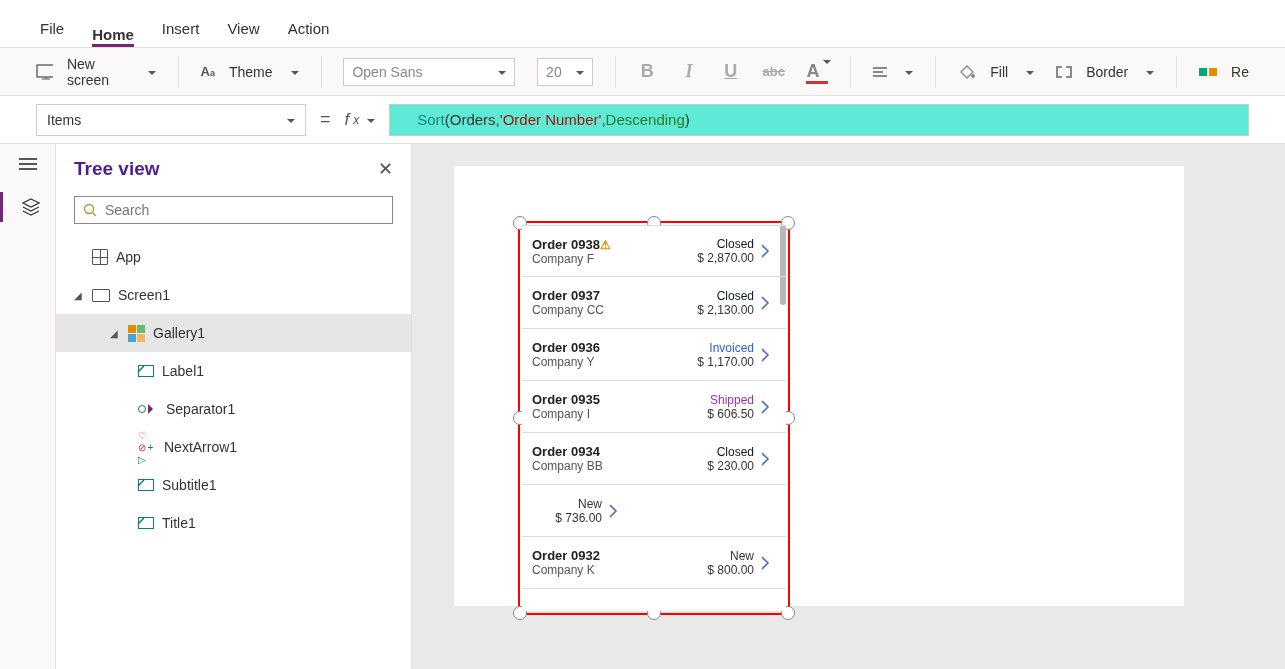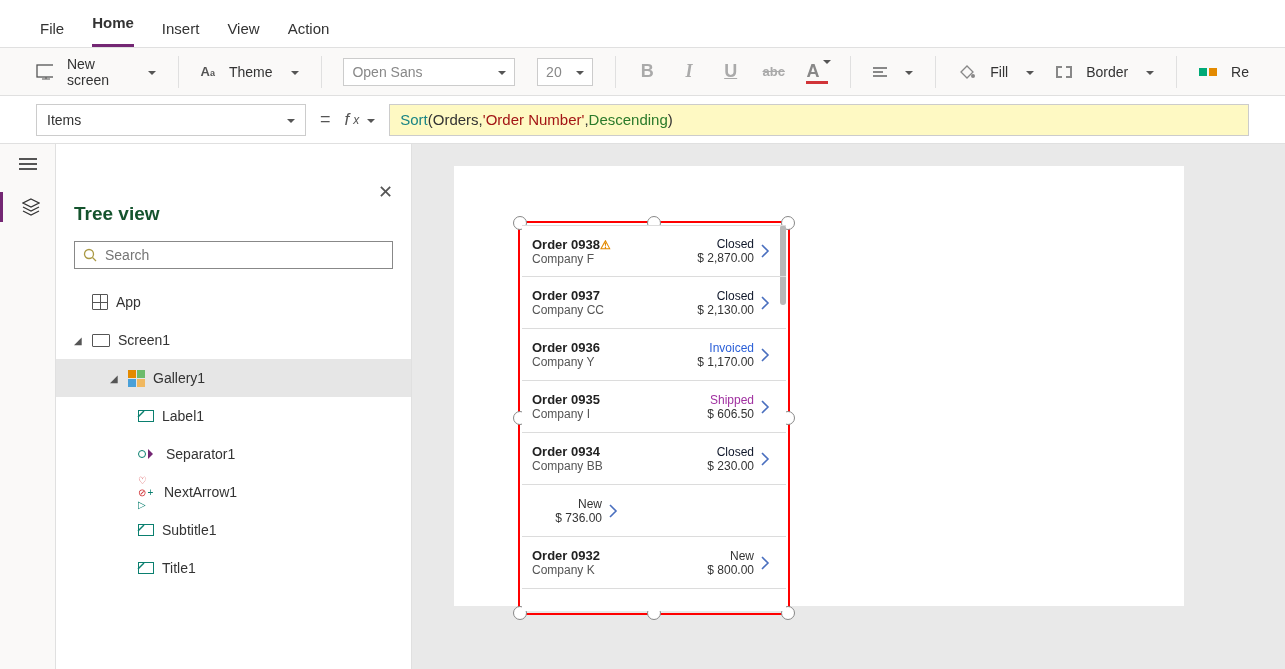--- a/index.html
+++ b/index.html
@@ -1,21 +1,21 @@
 <!DOCTYPE html>
 <html><head>
 <meta charset="utf-8">
 <style>
   * { box-sizing: border-box; margin: 0; padding: 0; font-family: "Segoe UI", Arial, sans-serif; }
   html, body { width: 1285px; height: 669px; background: #fff; overflow: hidden; color: #333; }
 
   
   .menubar { height: 48px; display: flex; align-items: flex-end; padding: 0 40px; gap: 28px; border-bottom: 1px solid #e0e0e0; }
   .menubar .menu-item { font-size: 15px; color: #333; padding-bottom: 10px; cursor: pointer; }
-  .menubar .menu-item.active { font-weight: 600; border-bottom: 3px solid #742774; padding-bottom: 13px; }
+  .menubar .menu-item.active { font-weight: 600; border-bottom: 3px solid #742774; padding-bottom: 1px; }
 
   
   .ribbon { height: 48px; display: flex; align-items: center; border-bottom: 1px solid #e0e0e0; padding: 0 36px; gap: 22px; background: #faf9f8; }
   .ribbon-sep { width: 1px; height: 32px; background: #e0e0e0; }
   .ribbon-btn { display: flex; align-items: center; gap: 14px; font-size: 14px; color: #333; cursor: pointer; }
   .chev-down { border: 4px solid transparent; border-top-color: #555; width:0; height:0; position: relative; top:3px; margin-left:4px;}
   .font-select { width: 190px; height: 28px; border:1px solid #ccc; background:#fff; display:flex; align-items:center; padding:0 8px; justify-content:space-between; color:#888; font-size:14px;}
   .size-select { width:60px; height:28px; border:1px solid #ccc; background:#fff; display:flex; align-items:center; padding:0 8px; justify-content:space-between; color:#888; font-size:14px;}
   .fmt { color:#aaa; font-size:18px; font-weight:600; width:22px; text-align:center; cursor:pointer;}
   .fmt.under{ text-decoration: underline;}
@@ -30,38 +30,38 @@
   .reorder-icon span{width:8px;height:8px;}
   .reorder-icon span:nth-child(1){background:#0a7;}
   .reorder-icon span:nth-child(2){background:#e38a00;}
 
   
   .formula-row { height: 48px; display:flex; align-items:center; padding: 8px 36px; gap: 14px; border-bottom: 1px solid #e0e0e0;}
   .prop-select { width: 270px; height:32px; border:1px solid #ccc; background:#fff; display:flex; align-items:center; padding:0 10px; justify-content:space-between; font-size:14px;}
   .eq { font-size:18px; color:#555;}
   .fx { font-style: italic; font-size:17px; color:#555; display:flex; align-items:center; gap:4px;}
   .fx .chev-down{border-top-color:#555;}
-  .formula-input{ flex:1; height:32px; border:1px solid #ccc; background:#fef9c3; display:flex; align-items:center; padding:0 10px; font-family: Consolas, monospace; font-size:15px;}
+  .formula-input{ flex:1; height:32px; border:1px solid #ccc; background:#5eead4; display:flex; align-items:center; padding:0 27px; font-family: Consolas, monospace; font-size:15px;}
   .fn{color:#1a8484;} .str{color:#a31515;} .kw{color:#2a7a2a;}
 
   
   .main { display:flex; height: calc(669px - 48px - 48px - 48px); }
 
   
   .leftrail { width:56px; border-right:1px solid #e0e0e0; background:#faf9f8; display:flex; flex-direction:column; align-items:center; padding-top:14px; gap:22px;}
   .hamb{ display:flex; flex-direction:column; gap:3px; cursor:pointer;}
   .hamb span{width:18px; height:2px; background:#555;}
   .layers-wrap{ position:relative; padding-left:3px; border-left:3px solid #742774; height:30px; display:flex; align-items:center; width:100%; justify-content:center;}
   .layers{ width:18px; height:18px; cursor:pointer;}
   .layers svg{width:18px;height:18px;}
 
   
   .treepanel { width: 356px; border-right:1px solid #e0e0e0; background:#fff; display:flex; flex-direction:column;}
   .treehead { display:flex; align-items:center; justify-content:space-between; padding:14px 18px 8px 18px;}
-  .treehead h2{ font-size:19px; font-weight:600; color:#14532d;margin-top:45px;}
+  .treehead h2{ font-size:19px; font-weight:600; color:#4c1d95;}
   .close-x{ font-size:18px; color:#555; cursor:pointer; font-weight:300;}
   .searchbox{ margin:8px 18px; height:28px; border:1px solid #888; display:flex; align-items:center; padding:0 8px; gap:8px;}
   .searchbox svg{width:14px;height:14px;}
   .searchbox input{border:none; outline:none; flex:1; font-size:14px;}
   .tree{ padding: 6px 0; font-size:14px;}
   .tree .row{display:flex; align-items:center; height:38px; padding-left:18px; gap:8px; cursor:pointer;}
   .tree .row.sel{ background:#e6e6e6;}
   .tree .row .expander{ width:10px; color:#555; font-size:10px;}
   .tree .row .indent-1{width:10px;}
   .tree .row .indent-2{width:28px;}

